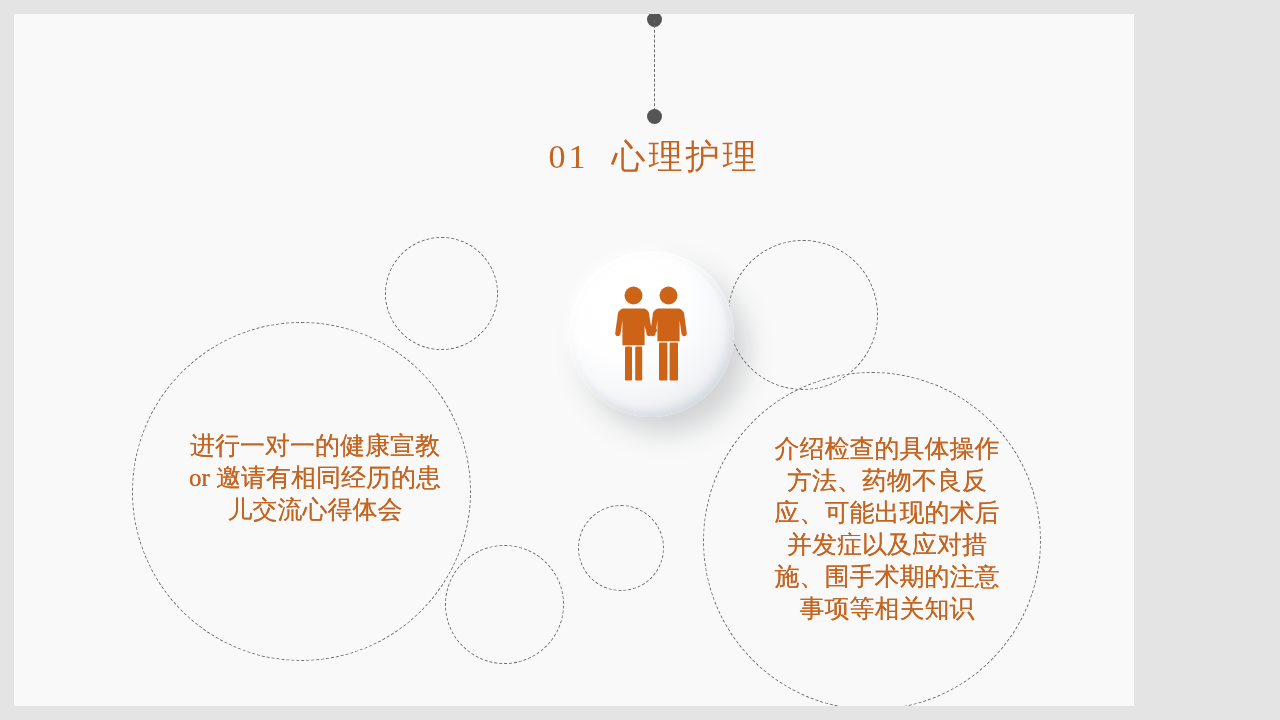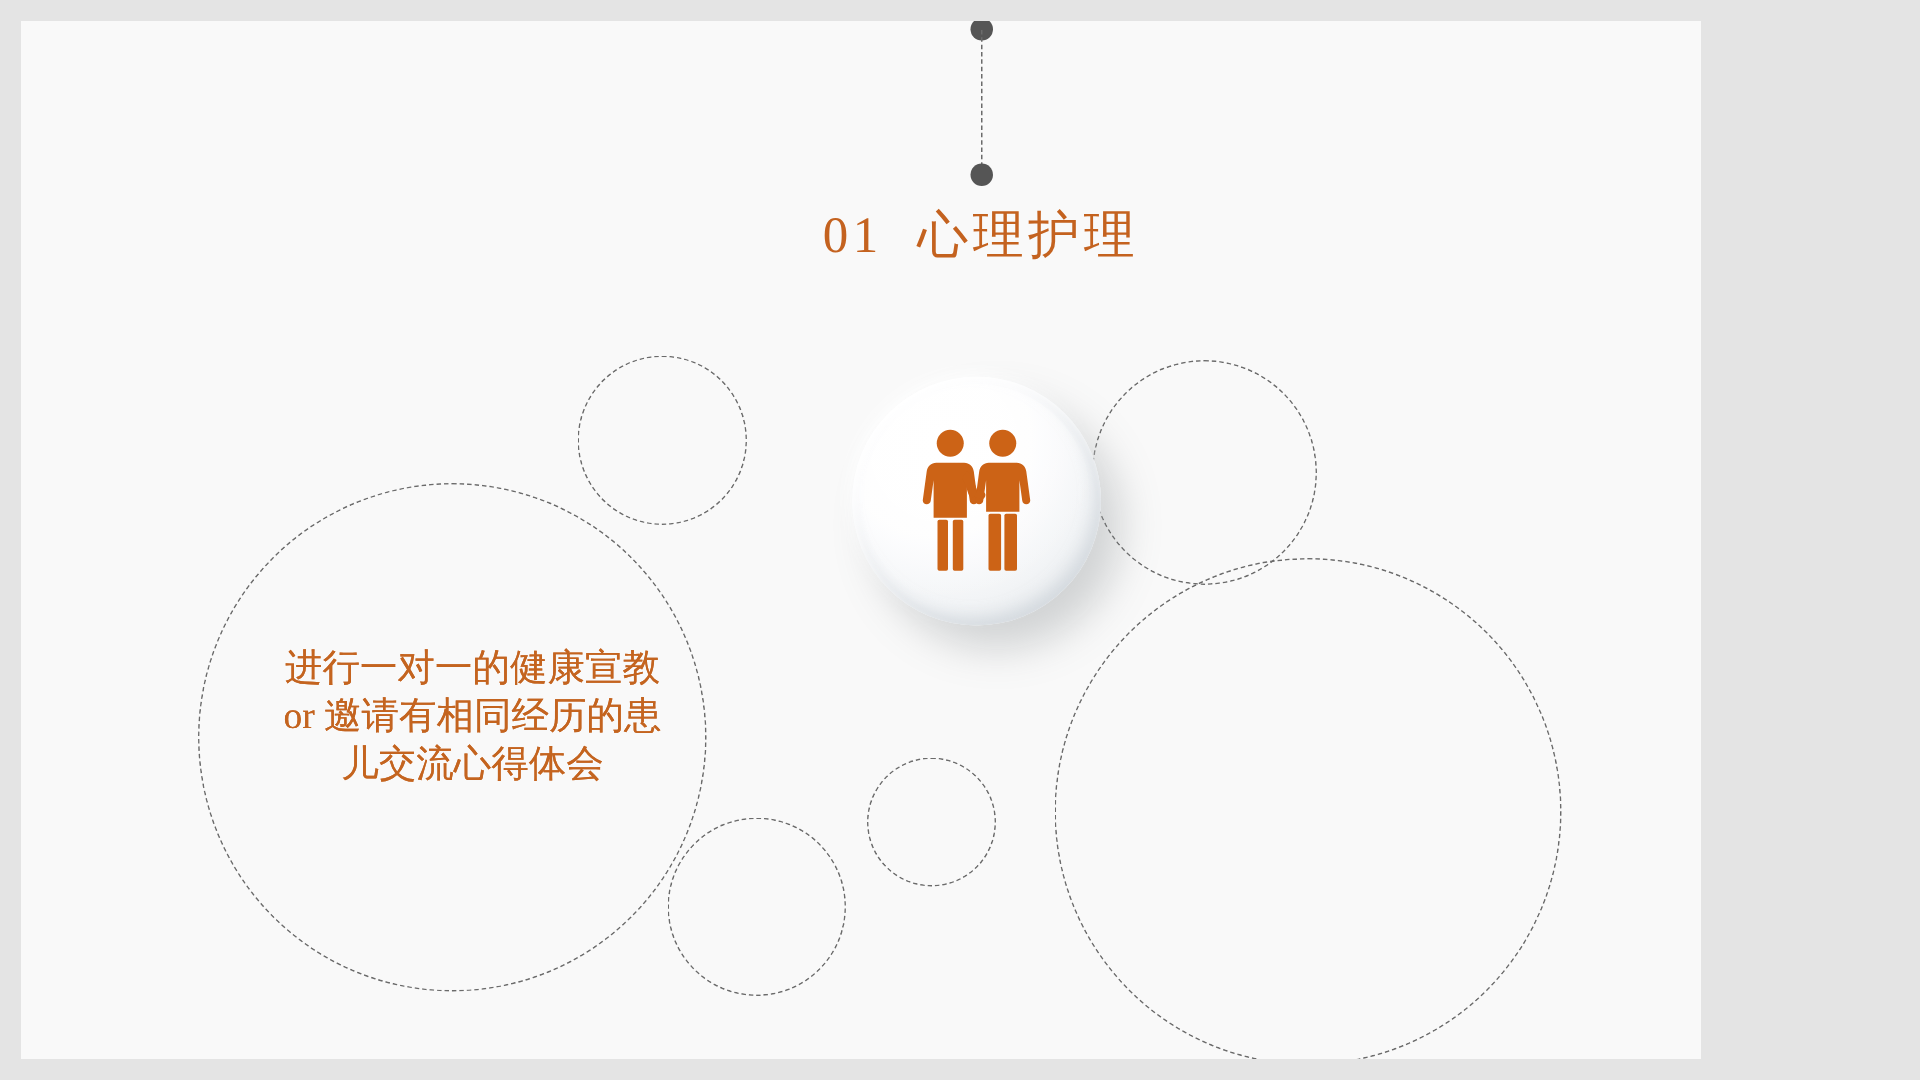--- a/index.html
+++ b/index.html
@@ -181,15 +181,16 @@
           <rect x="50.0" y="56.5" width="8.4" height="38" rx="1.2"></rect>
           <rect x="60.6" y="56.5" width="8.4" height="38" rx="1.2"></rect>
 
           <path d="M42.6 40.5 c1.4 0.2 3.0 0.6 4.2 1.4 c1.5 1.0 1.6 3.1 0.3 4.2 c-1.0 0.9 -2.4 0.9 -3.5 0.2 c-0.9 -0.6 -2.0 -1.0 -3.0 -1.2 z"></path>
         </g>
       </svg>
     </div>
 
     <div class="body-text" id="left-text">进行一对一的健康宣教 or 邀请有相同经历的患儿交流心得体会</div>
 
+    <div class="body-text" id="right-text">介绍检查的具体操作方法、药物不良反应、可能出现的术后并发症以及应对措施、围手术期的注意事项等相关知识</div>
 
   </div>
 </div>
 
 </body></html>

